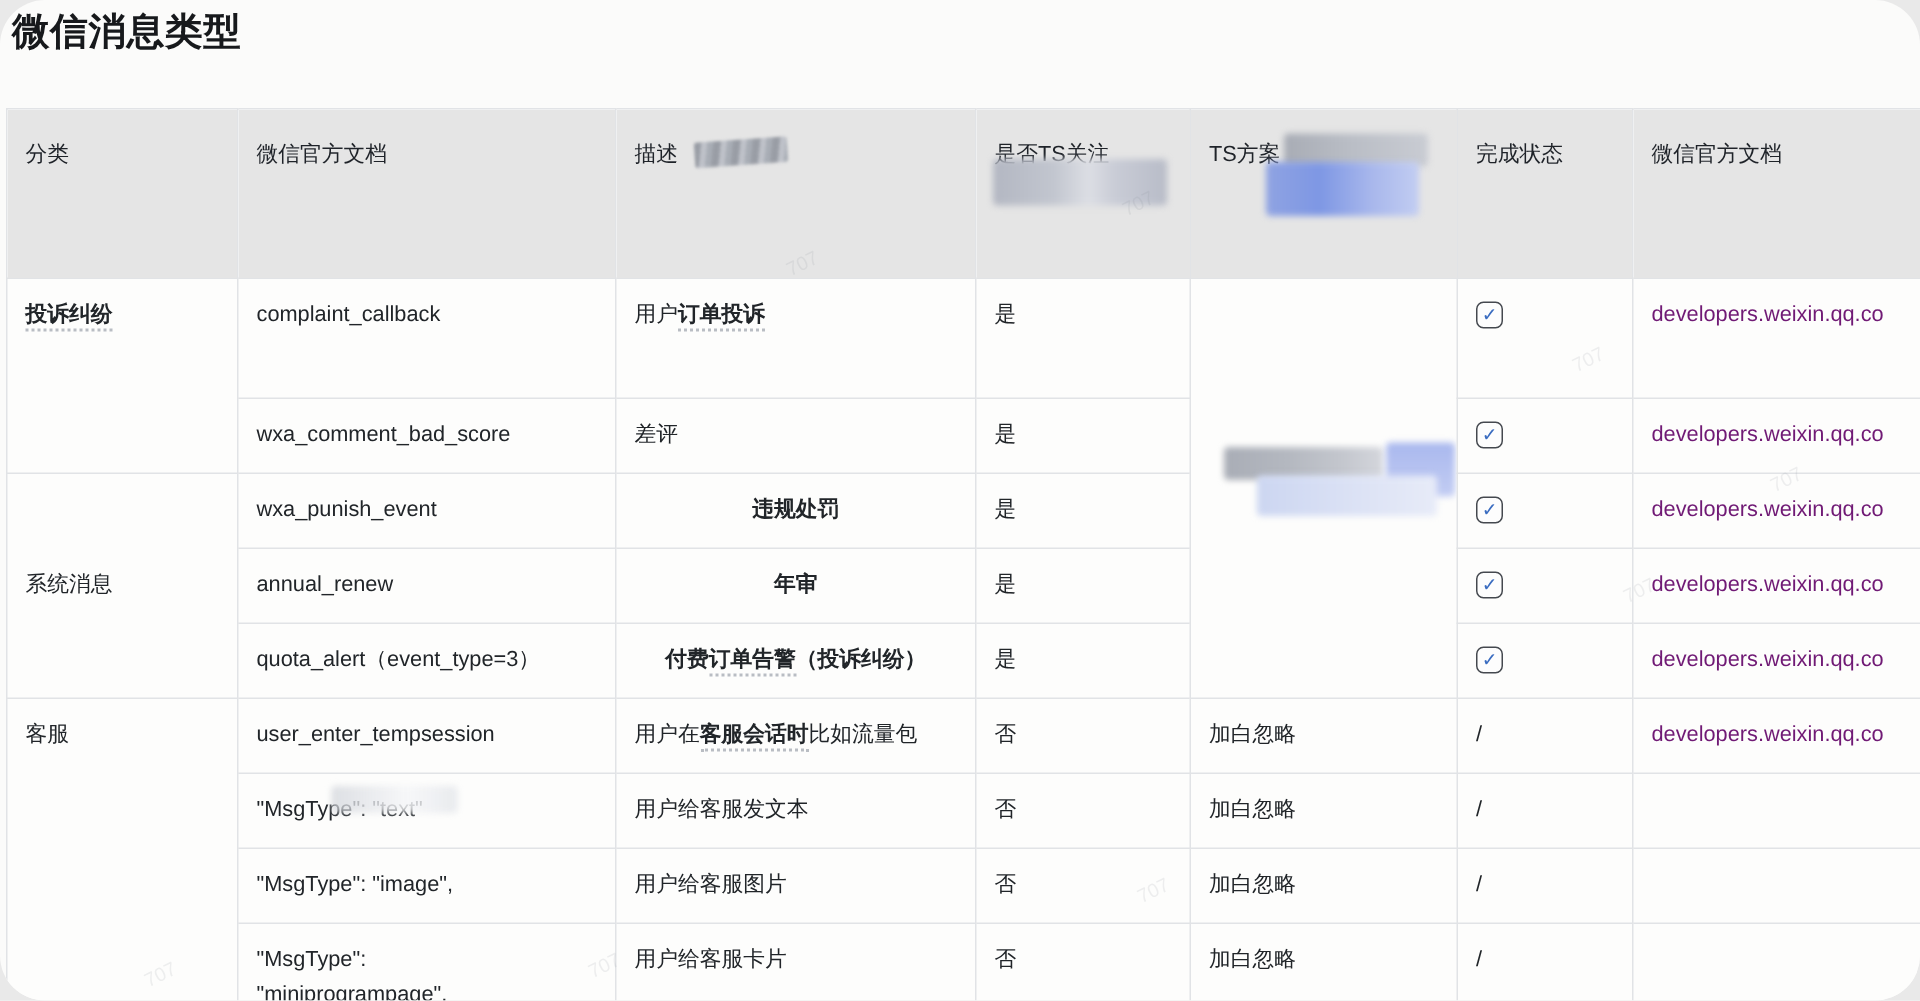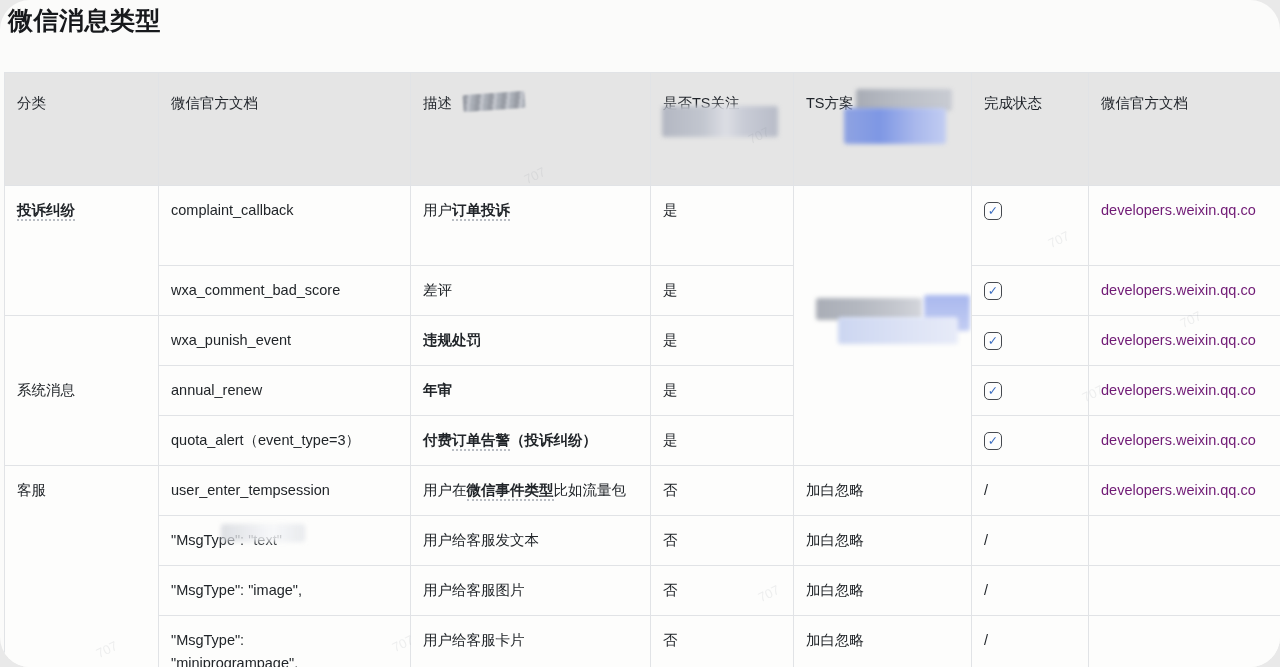--- a/index.html
+++ b/index.html
@@ -24,21 +24,21 @@
   th, td {
     border:1px solid #e1e3e6; vertical-align:top; text-align:left;
     padding:13px 12px; font-size:14.5px; line-height:23px; font-weight:400;
     overflow:hidden; position:relative;
   }
   th { background:#e5e5e5; color:#1f2329; padding-top:19px; }
   tr.h-head{height:113px} tr.r0{height:80px} tr.r1{height:48px}
   tr.r2{height:46px} tr.r3{height:47px} tr.r4{height:46px}
   tr.r5{height:47px} tr.r6{height:46px} tr.r7{height:46px} tr.r8{height:76px}
   td.vmid { vertical-align:middle; }
-  td.bold-desc { font-weight:700; }
+  td.bold-desc { font-weight:700;text-align:center; }
   .dot { border-bottom:2px dotted #b9bdc3; padding-bottom:1px;font-weight:bold; }
   a.doclink { color:#701a75; text-decoration:none; white-space:nowrap; cursor:pointer; }
   .checkbox {
     display:inline-flex; width:18px; height:18px; margin-top:1px;
     border:1.6px solid #45494f; border-radius:5px;
     align-items:center; justify-content:center; cursor:pointer; background:#fdfdfd;
   }
   .tick { color:#3a6cc0; font-size:12.5px; font-weight:700; line-height:1; }
   
   .blur { position:absolute; filter:blur(2px); border-radius:3px; }
@@ -162,21 +162,21 @@
       <td><span>是</span></td>
       <td><span class="checkbox">
               <span class="tick">✓</span>
             </span></td>
       <td><a class="doclink">developers.weixin.qq.co</a></td>
     </tr>
 
     <tr class="r5">
       <td rowspan="4"><span>客服</span></td>
       <td><span>user_enter_tempsession</span></td>
-      <td><span>用户在</span><span class="dot">微信事件类型</span><span>比如流量包</span></td>
+      <td><span>用户在</span><span class="dot">客服会话时</span><span>比如流量包</span></td>
       <td><span>否</span></td>
       <td><span>加白忽略</span></td>
       <td><span>/</span></td>
       <td><a class="doclink">developers.weixin.qq.co</a></td>
     </tr>
 
     <tr class="r6">
       <td><span>"MsgType": "text"</span><div class="blur blur-smear"></div></td>
       <td><span>用户给客服发文本</span></td>
       <td><span>否</span></td>

